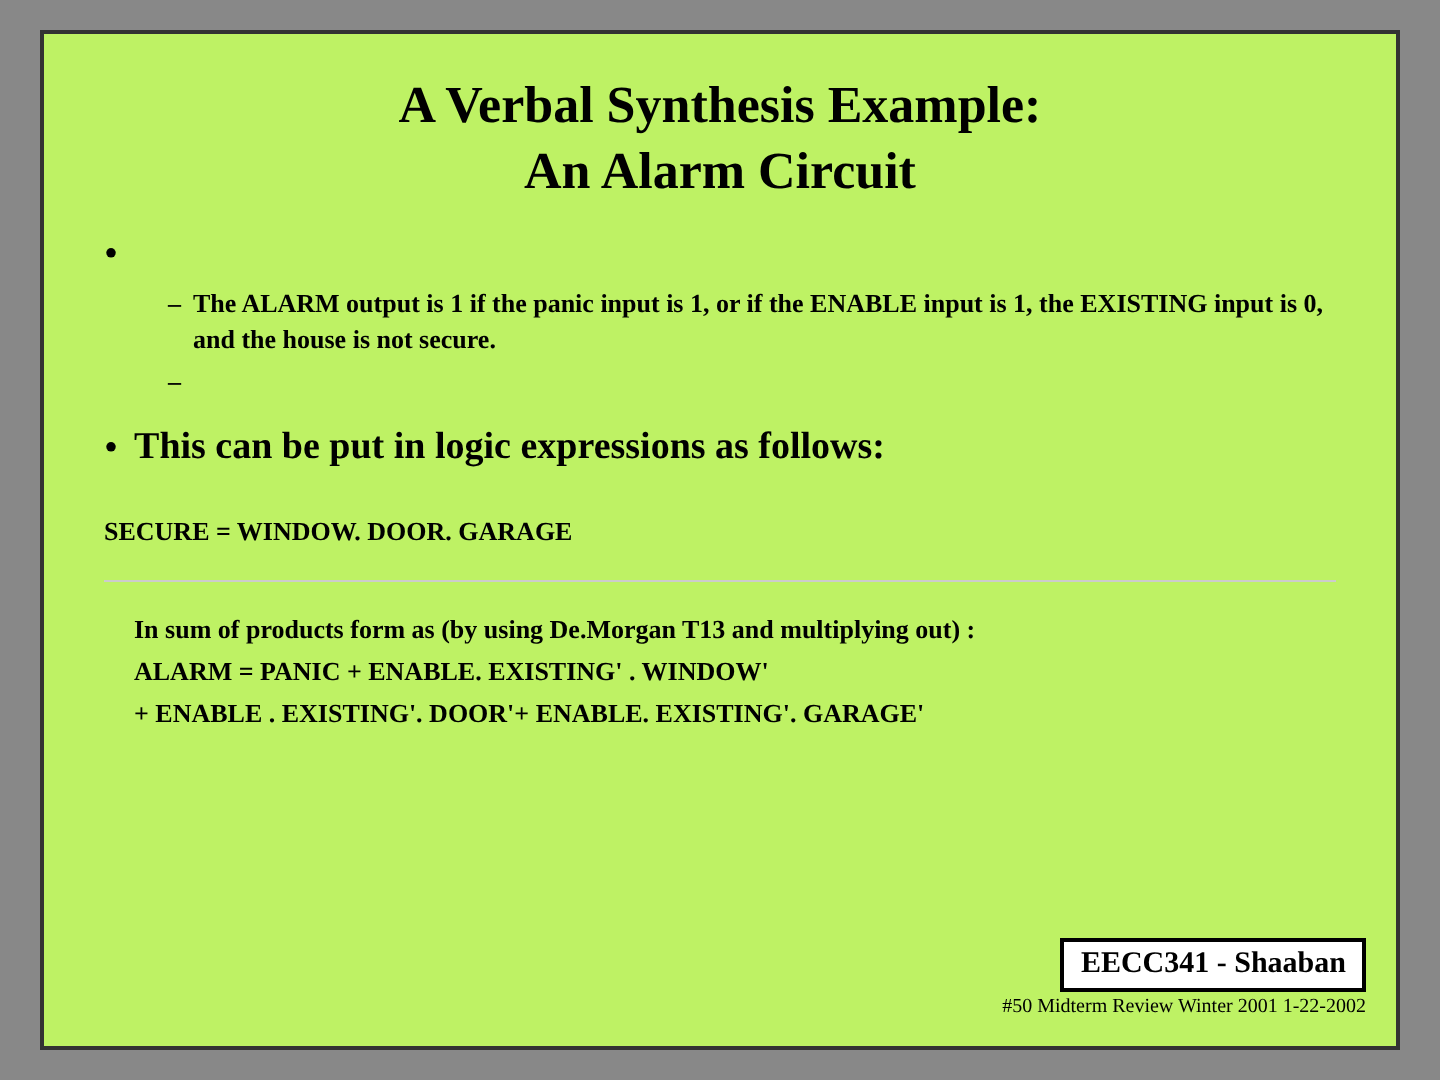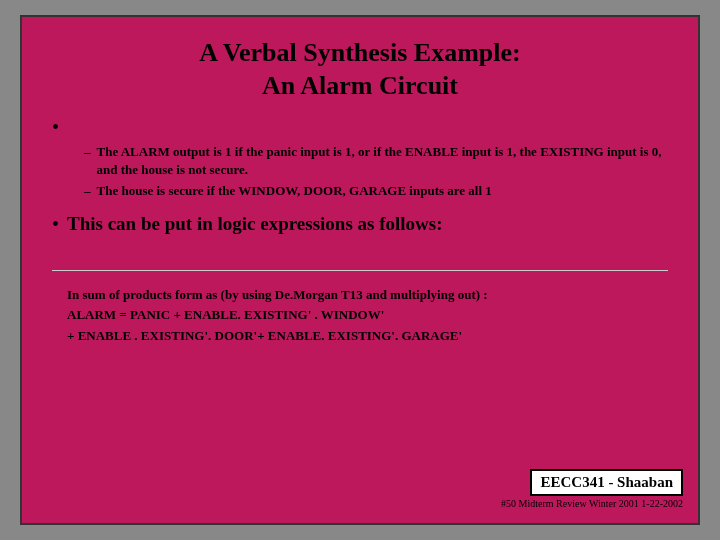--- a/index.html
+++ b/index.html
@@ -14,21 +14,21 @@
       background: #888;
       display: flex;
       align-items: center;
       justify-content: center;
       font-family: 'Times New Roman', Times, serif;
     }
 
     .slide {
       width: 680px;
       height: 510px;
-      background: #be185d;
+      background: #bef264;
       border: 2px solid #333;
       padding: 20px 30px 15px 30px;
       position: relative;
       display: flex;
       flex-direction: column;
     }
 
     .slide-title {
       text-align: center;
       font-size: 26px;
@@ -143,33 +143,33 @@
     <div class="bullet-item">
       <span class="bullet-dot">•</span>
     </div>
     <div class="sub-list">
       <div class="sub-item">
         <span class="sub-dash">–</span>
         <span>The ALARM output is  1  if the panic input is 1,   or if the ENABLE input is  1, the EXISTING input is 0, and the house is not secure.</span>
       </div>
       <div class="sub-item">
         <span class="sub-dash">–</span>
-        <span>The house is secure if the WINDOW, DOOR, GARAGE inputs are all 1</span>
       </div>
     </div>
   </div>
 
   <div class="bullet-section">
     <div class="bullet-item">
       <span class="bullet-dot">•</span>
       <span class="bullet-text">This can be put in logic expressions as follows:</span>
     </div>
   </div>
 
   <div class="logic-section">
+    <div>SECURE =   WINDOW. DOOR. GARAGE</div>
   </div>
 
   <hr class="divider">
 
   <div class="sum-section">
     <div>In sum of products form  as (by using De.Morgan T13 and multiplying out)  :</div>
     <div>ALARM = PANIC +  ENABLE. EXISTING' . WINDOW'</div>
     <div>           + ENABLE . EXISTING'. DOOR'+  ENABLE. EXISTING'. GARAGE'</div>
   </div>
 

